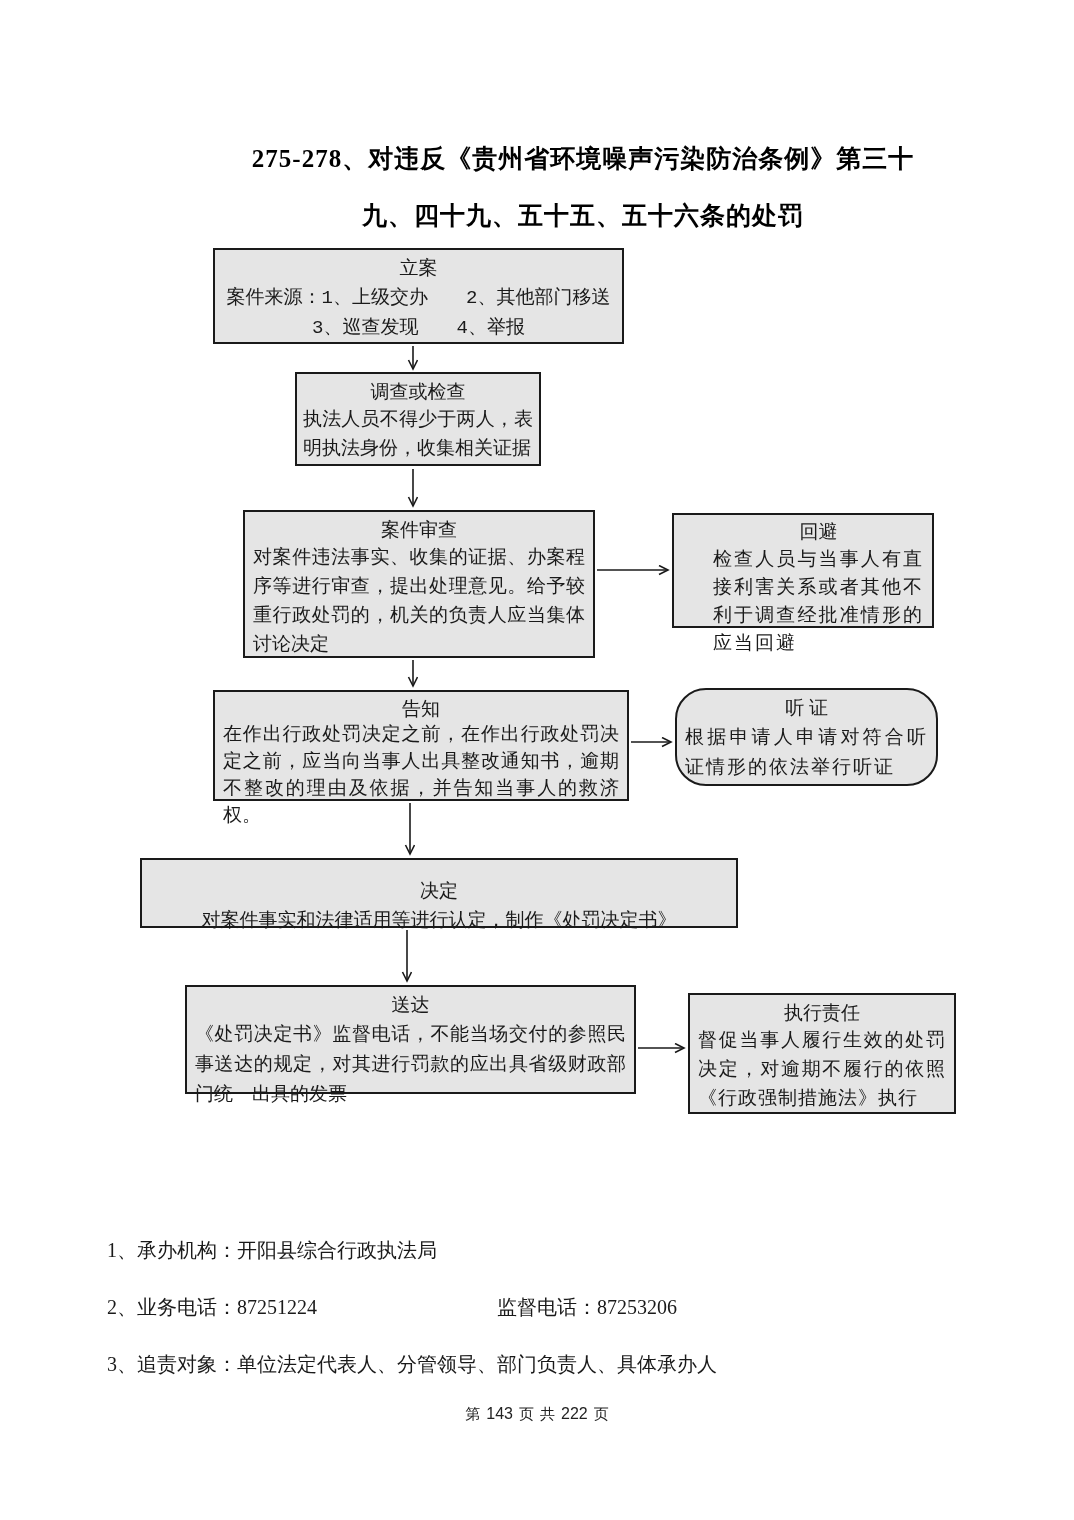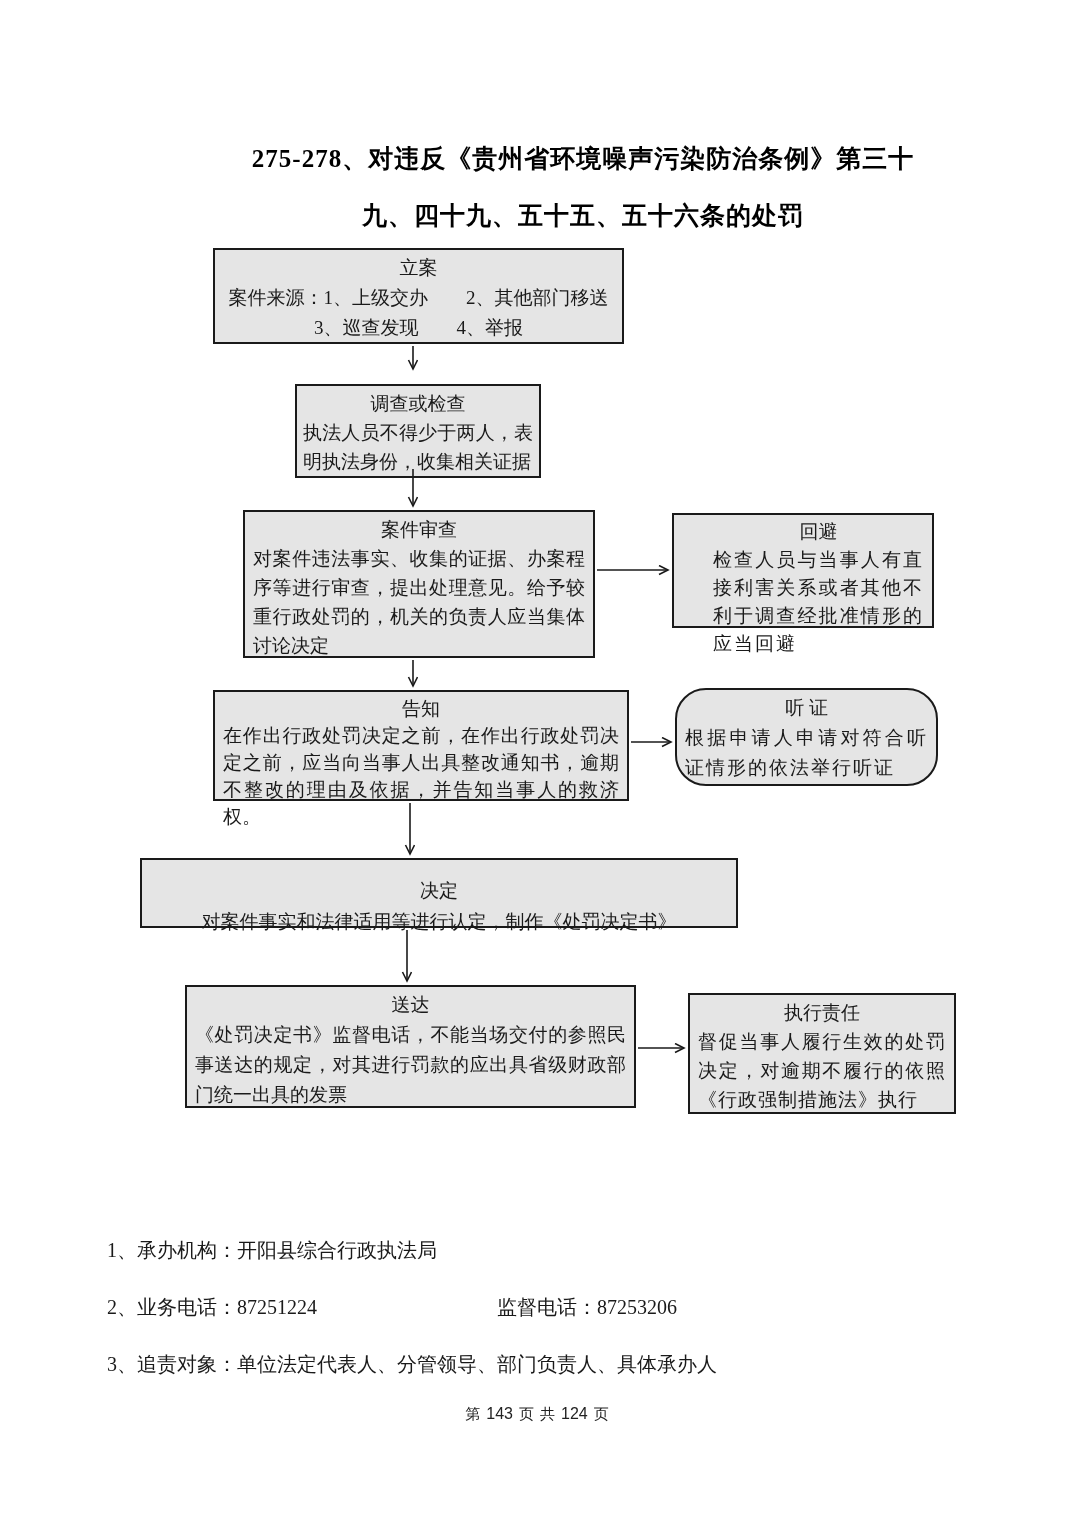--- a/index.html
+++ b/index.html
@@ -37,34 +37,35 @@
     font-size: 19px;
     color: #1a1a1a;
     padding: 3px 8px;
   }
   .fc-heading {
     text-align: center;
     font-size: 19px;
   }
   .fc-body {
     text-align: justify;
+    font-family: Liberation Mono, monospace;
   }
   .fc-body.center { text-align: center; }
   .ls2 { letter-spacing: 2px; }
   .ls1 { letter-spacing: 1px; }
 
   .box-filing        { left: 213px; top: 248px;  width: 411px; height: 96px;  line-height: 30px; }
   .box-filing .fc-body { text-align: center; }
-  .box-investigation { left: 295px; top: 384px;  width: 246px; height: 94px;  line-height: 29px; padding: 3px 6px; }
+  .box-investigation { left: 295px; top: 372px;  width: 246px; height: 94px;  line-height: 29px; padding: 3px 6px; }
   .box-review        { left: 243px; top: 510px;  width: 352px; height: 148px; line-height: 29px; }
   .box-recusal       { left: 672px; top: 513px;  width: 262px; height: 115px; line-height: 28px; padding-left: 39px; }
   .box-notification  { left: 213px; top: 690px;  width: 416px; height: 111px; line-height: 27px; }
   .box-hearing       { left: 675px; top: 688px;  width: 263px; height: 98px;  line-height: 30px; border-radius: 31px; }
   .box-decision      { left: 140px; top: 858px;  width: 598px; height: 70px;  line-height: 31px; padding-top: 15px; }
-  .box-delivery      { left: 185px; top: 985px;  width: 451px; height: 123px; line-height: 30px; }
+  .box-delivery      { left: 185px; top: 985px;  width: 451px; height: 109px; line-height: 30px; }
   .box-execution     { left: 688px; top: 993px;  width: 268px; height: 121px; line-height: 29px; }
 
   .arrows {
     position: absolute;
     left: 0;
     top: 0;
     pointer-events: none;
   }
 
   .notes {
@@ -171,16 +172,16 @@
   </svg>
 
   <div class="notes">
     <div class="note-line note-1">1、承办机构：开阳县综合行政执法局</div>
     <div class="note-line note-2-left">2、业务电话：87251224</div>
     <div class="note-line note-2-right">监督电话：87253206</div>
     <div class="note-line note-3">3、追责对象：单位法定代表人、分管领导、部门负责人、具体承办人</div>
   </div>
 
   <div class="page-footer">
-    <span>第</span><span class="num">143</span><span>页</span><span>共</span><span class="num">124</span><span>页</span>
+    <span>第</span><span class="num">143</span><span>页</span><span>共</span><span class="num">222</span><span>页</span>
   </div>
 
 </div>
 
 </body></html>

